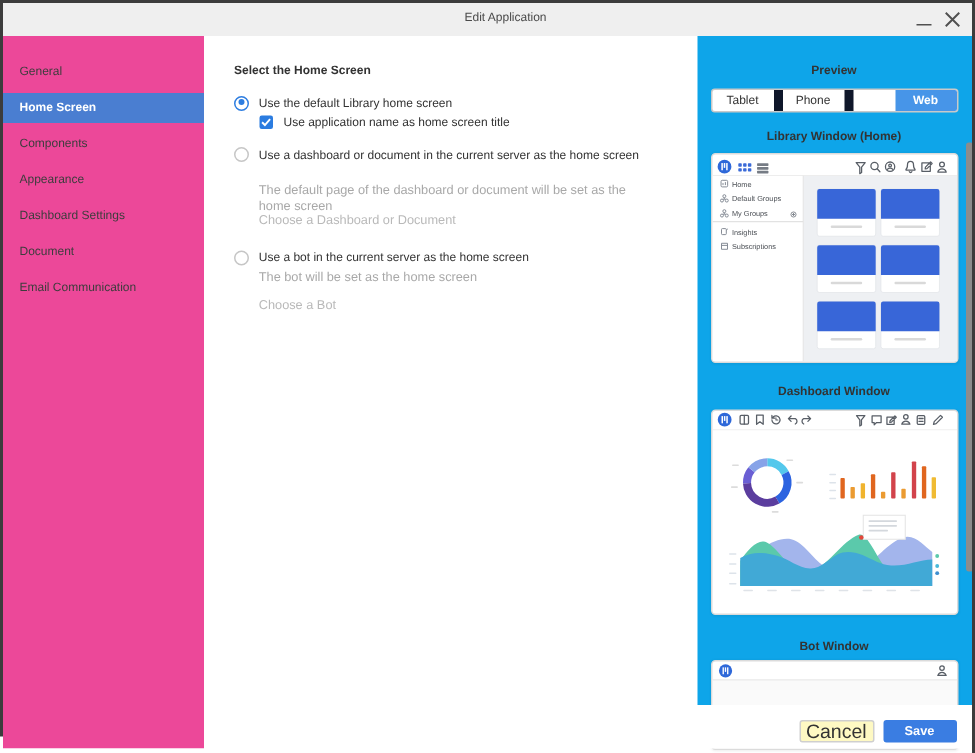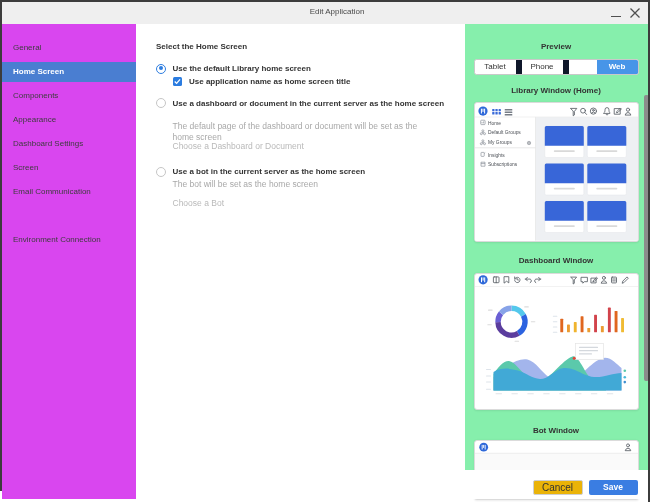--- a/index.html
+++ b/index.html
@@ -8,75 +8,74 @@
 #stage { position:relative; width:650px; height:502px; background:#fff; }
 
 #btop { left:0; top:0; width:650px; height:2px; background:#3c3c3c; }
 #bleft { left:0; top:0; width:2px; height:491px; background:#3c3c3c; }
 #bright { left:648px; top:0; width:2px; height:502px; background:#3c3c3c; }
 
 #titlebar { left:2px; top:2px; width:646px; height:22px; background:#efefef; }
 #title { left:0; top:5px; width:646px; text-align:center; font-size:8px; color:#4a4a4a;padding-left:24px; }
 #minbtn { left:611px; top:16px; width:10px; height:1.4px; background:#505050; }
 
-#sidebar { left:2px; top:24px; width:134px; height:475px; background:#d946ef; }
+#sidebar { left:2px; top:24px; width:134px; height:475px; background:#ec4899; }
 .sitem { position:absolute; left:0; width:134px; height:24px; line-height:24px; padding-left:11px; font-size:8px; color:#3d3d3d; }
 .sitem.sel { color:#fff; font-weight:bold; }
 .selbg { position:absolute; left:0; top:2px; width:134px; height:20px; background:#4a7ed1; z-index:0; }
 .sitem span { position:relative; z-index:1; }
 
 #main { left:136px; top:24px; width:329px; height:446px; background:#fff; }
 .h1 { position:absolute; left:20px; font-size:8px; font-weight:bold; color:#333; line-height:11px; }
-.opt-title { position:absolute; left:36.5px; font-size:8px; font-weight:bold; color:#333; line-height:11px; }
+.opt-title { position:absolute; left:36.5px; font-size:8px; font-weight:normal; color:#333; line-height:11px; }
 .grey { position:absolute; left:36.5px; font-size:8.5px; color:#a8a8a8; line-height:11px; }
 .choose { position:absolute; left:36.5px; font-size:8.5px; color:#b9b9b9; line-height:11px; }
 .radio { position:absolute; left:20px; width:10px; height:10px; border-radius:50%; }
 .radio.on { border:1.5px solid #2d7de0; background:#fff; }
 .radio.on::after { content:""; position:absolute; left:1.5px; top:1.5px; width:4px; height:4px; border-radius:50%; background:#2d7de0; }
 .radio.off { border:1px solid #c6c6c6; background:#fff; }
 #checkbox { position:absolute; left:37.3px; top:53.3px; width:8.6px; height:8.6px; background:#2b7ce0; border-radius:1.5px; }
 
-#panel { left:465px; top:24px; width:183px; height:446px; background:#86efac; }
+#panel { left:465px; top:24px; width:183px; height:446px; background:#0ea5e9; }
 .ptitle { position:absolute; left:8.5px; width:165px; text-align:center; font-size:8px; font-weight:bold; color:#333; line-height:11px; }
 #seg { position:absolute; left:8.5px; top:35.2px; width:165px; height:16px; background:#fff; border:1px solid #c9c9c9; border-radius:2.5px; display:flex; }
 .segc { flex:1; font-size:8px; color:#333; text-align:center; line-height:14px; border-right:6px solid #0f172a; }
 .segc.on { font-weight:bold;margin-left:28px; }
 .segc:last-child { border-right:none; border-radius:0 1.5px 1.5px 0; }
 .segc.on { background:#4795e8; color:#fff; }
 .card { position:absolute; left:8.5px; width:165px; background:#fff; border:1px solid #dbdbdb; border-radius:3px; box-shadow:0 0.5px 2px rgba(0,0,0,0.08); }
 #libcard { top:78.4px; height:139.6px; }
 #dashcard { top:249px; height:137px; }
 #botcard { top:416.2px; height:60px; }
 #thumb { position:absolute; left:179px; top:71px; width:4.5px; height:286px; background:#8c8c8c; border-radius:2px; }
 
 #footer { left:136px; top:470px; width:512px; height:29px; background:#fff; }
-#cancel { position:absolute; left:396.5px; top:9.7px; width:50px; height:15px; background:#eab308; border:1px solid #cfcfcf; border-radius:2px; font-size:10px; color:#333; text-align:center; line-height:13px; }
+#cancel { position:absolute; left:396.5px; top:9.7px; width:50px; height:15px; background:#fef9c3; border:1px solid #cfcfcf; border-radius:2px; font-size:13px; color:#333; text-align:center; line-height:13px; }
 #save { position:absolute; left:452.5px; top:9.7px; width:49px; height:15px; background:#3a7de2; border-radius:2px; font-size:8.5px; font-weight:bold; color:#fff; text-align:center; line-height:15px; }
 #sbbot { left:0px; top:499px; width:136px; height:3px; background:#fff; }
 </style>
 </head>
 <body>
 <div id="stage">
   <div class="abs" id="titlebar">
       <div class="abs" id="title">Edit Application</div>
     </div>
   <div class="abs" id="minbtn"></div>
   <svg class="abs" style="left:629px;top:7px" width="12" height="12" viewBox="0 0 12 12">
       <path d="M1.5 1.5 L10.5 10.5 M10.5 1.5 L1.5 10.5" stroke="#505050" stroke-width="1.3" fill="none"></path>
     </svg>
 
   <div class="abs" id="sidebar">
     <div class="sitem" style="top:12px"><span>General</span></div>
     <div class="sitem sel" style="top:36px"><div class="selbg"></div><span>Home Screen</span></div>
     <div class="sitem" style="top:60px"><span>Components</span></div>
     <div class="sitem" style="top:84px"><span>Appearance</span></div>
     <div class="sitem" style="top:108px"><span>Dashboard Settings</span></div>
-    <div class="sitem" style="top:132px"><span>Screen</span></div>
+    <div class="sitem" style="top:132px"><span>Document</span></div>
     <div class="sitem" style="top:156px"><span>Email Communication</span></div>
-    <div class="sitem" style="top:204px"><span>Environment Connection</span></div>
   </div>
 
   <div class="abs" id="main">
     <div class="h1" style="top:17px">Select the Home Screen</div>
     <div class="radio on" style="top:39.5px"></div>
     <div class="opt-title" style="top:39px">Use the default Library home screen</div>
     <div id="checkbox">
         <svg width="8.6" height="8.6" viewBox="0 0 10 10" style="display:block">
           <path d="M2 5.2 L4.2 7.4 L8.2 2.8" stroke="#fff" stroke-width="1.5" fill="none"></path>
         </svg>

